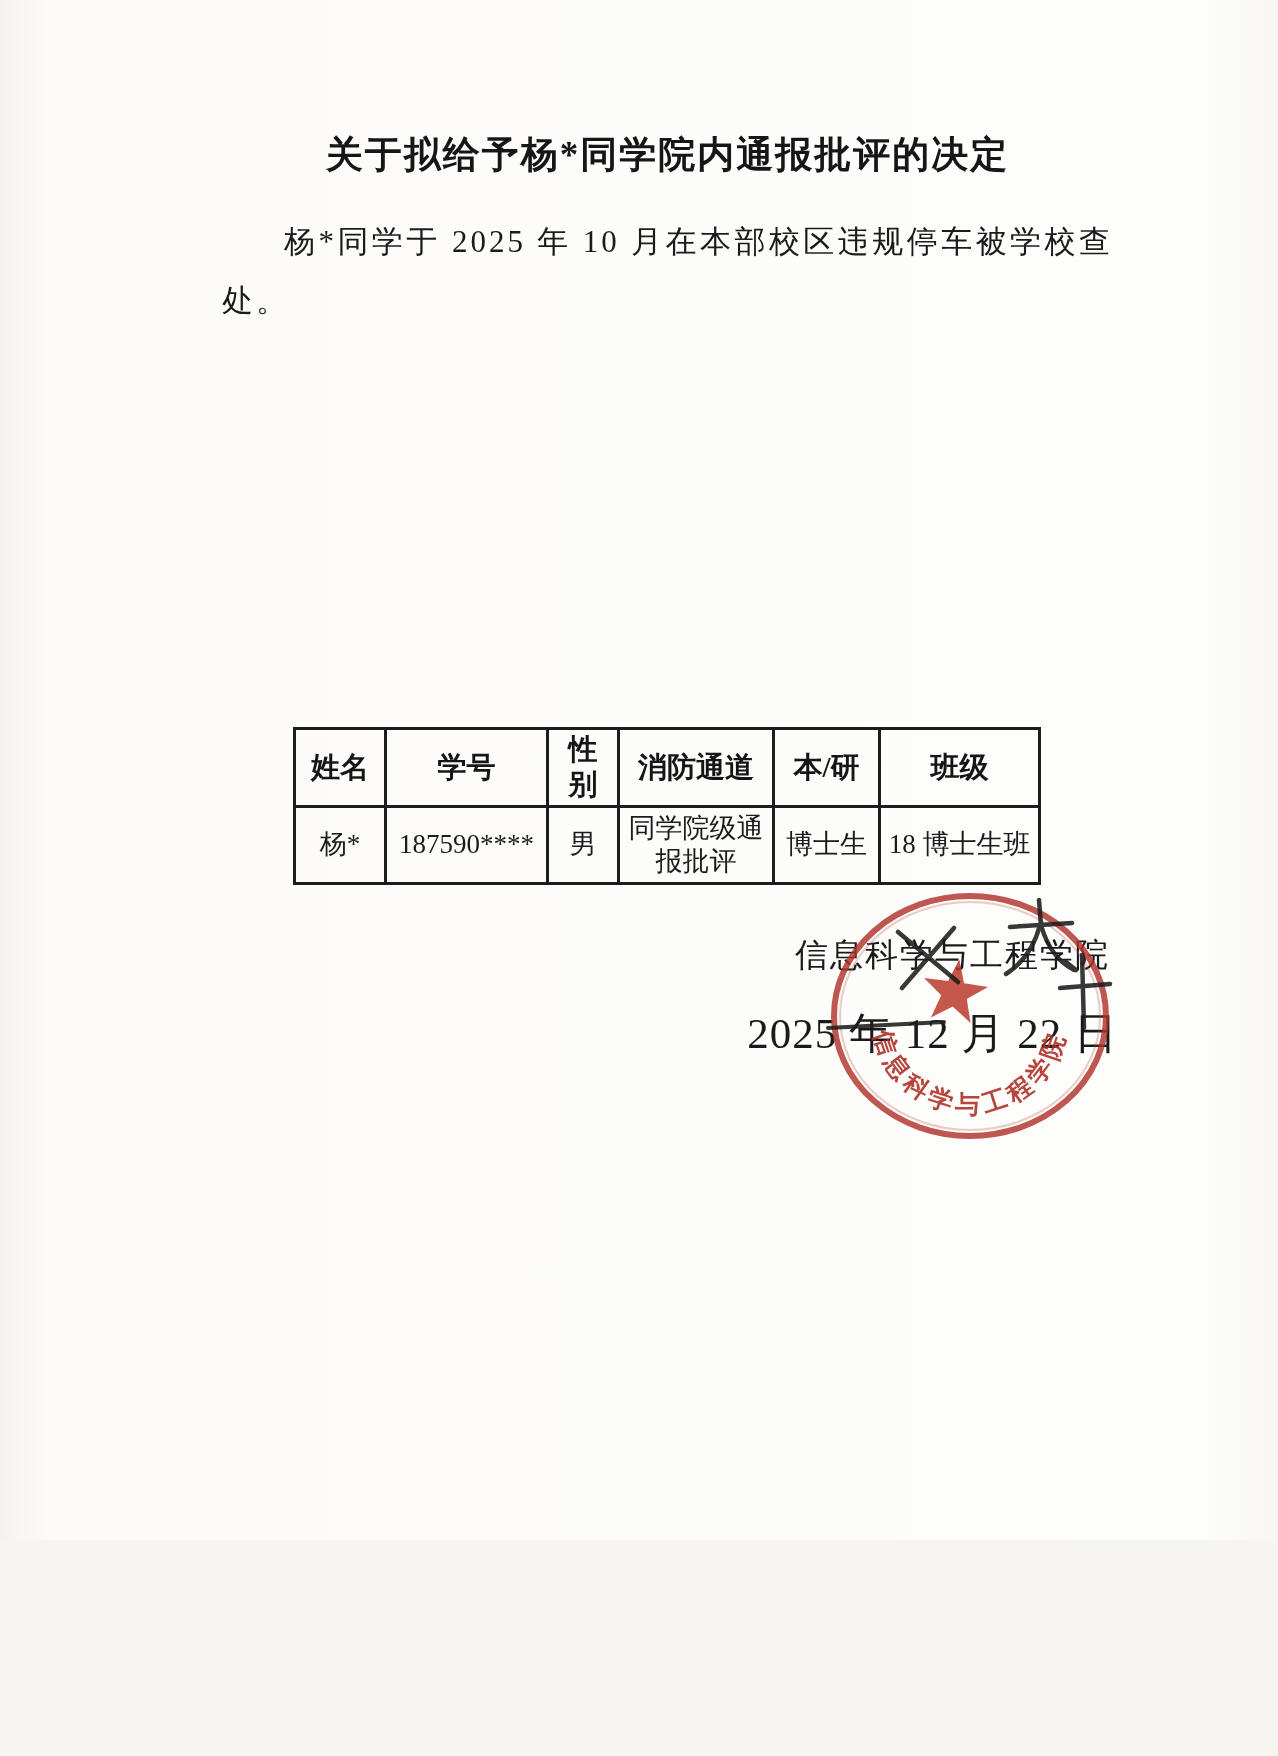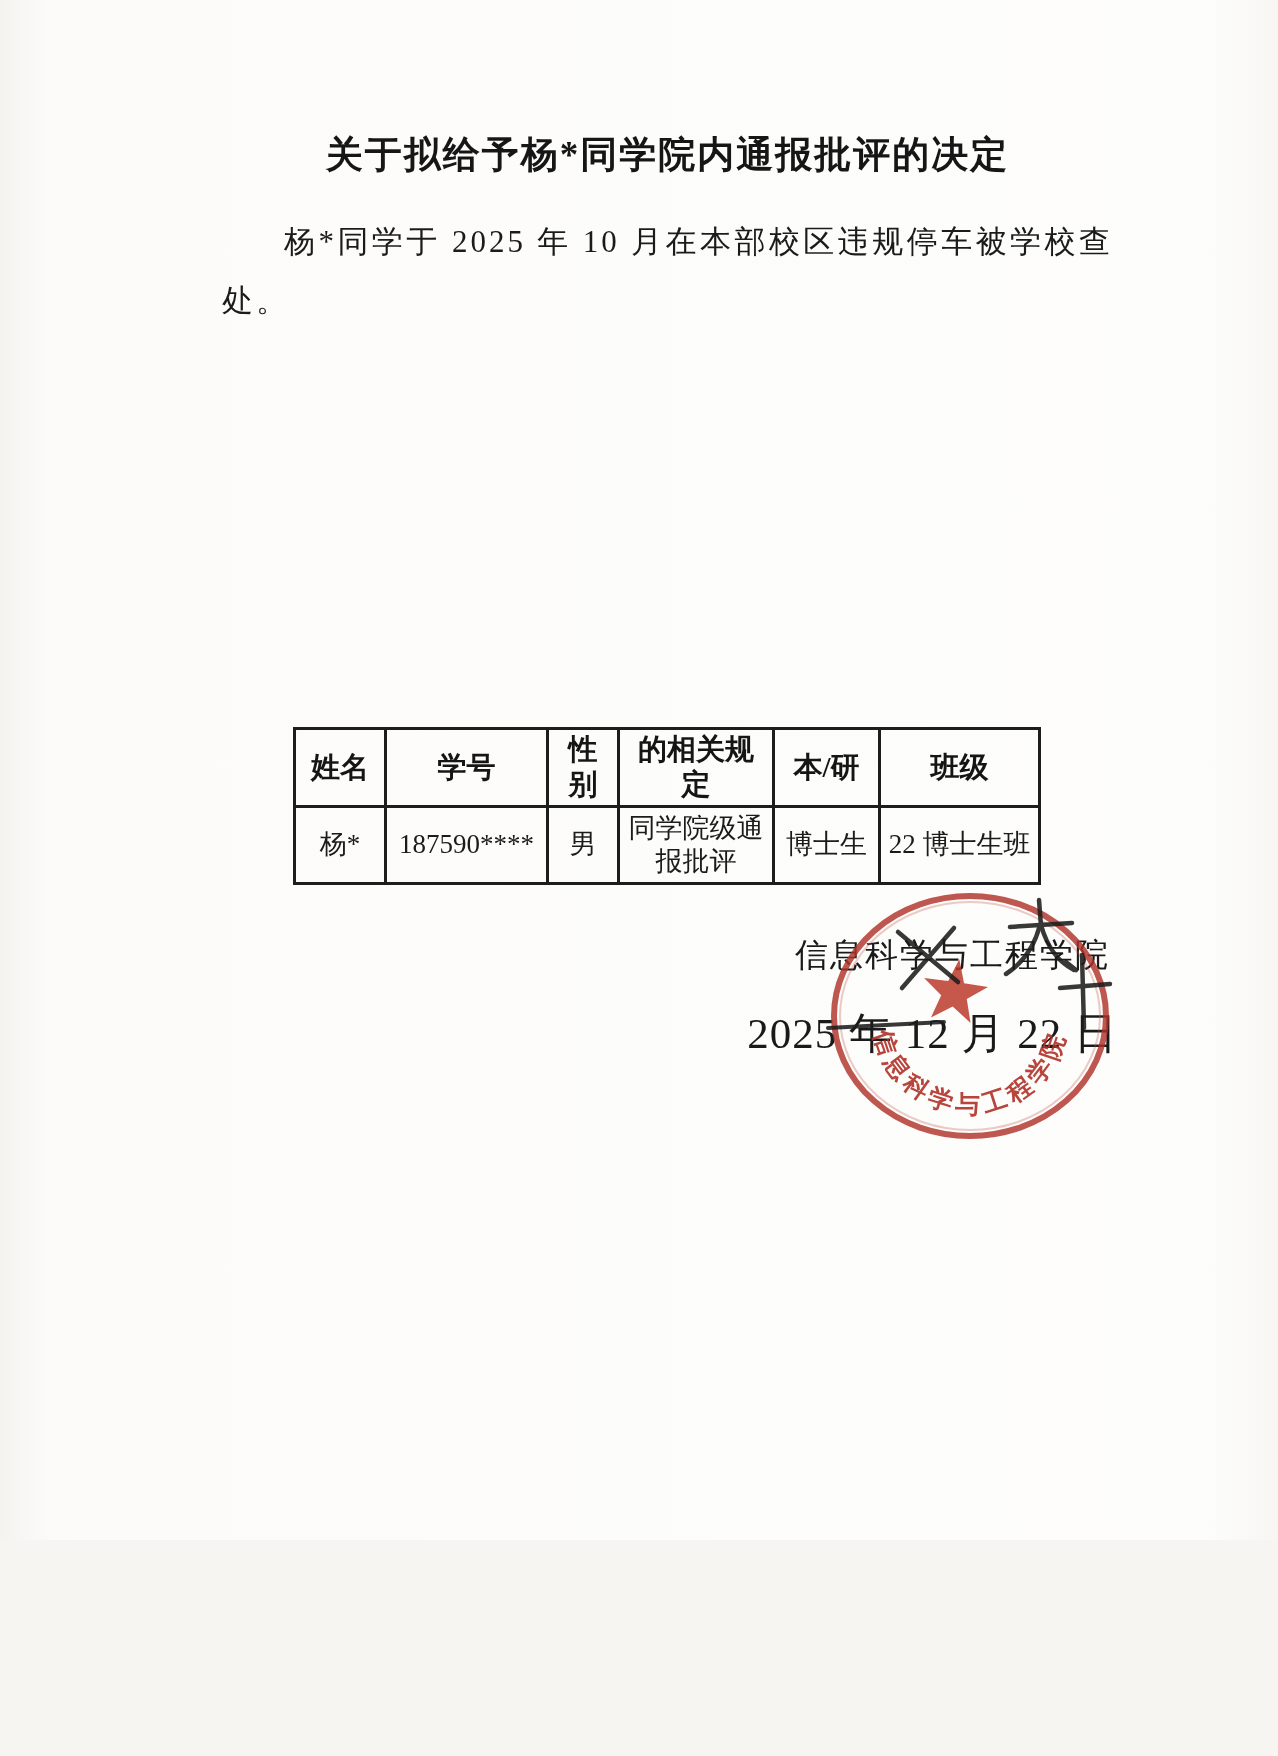--- a/index.html
+++ b/index.html
@@ -118,31 +118,31 @@
       <col style="width:71px">
       <col style="width:155px">
       <col style="width:106px">
       <col style="width:160px">
     </colgroup>
     <tbody>
       <tr>
         <th>姓名</th>
         <th>学号</th>
         <th>性别</th>
-        <th>的相关规定</th>
+        <th>消防通道</th>
         <th>本/研</th>
         <th>班级</th>
       </tr>
       <tr>
         <td>杨*</td>
         <td>187590****</td>
         <td>男</td>
         <td>同学院级通报批评</td>
         <td>博士生</td>
-        <td>22 博士生班</td>
+        <td>18 博士生班</td>
       </tr>
     </tbody>
   </table>
 
   <div class="sig-org">信息科学与工程学院</div>
 
   <div class="sig-date">2025 年 12 月 22 日</div>
 
   <svg class="seal" viewBox="0 0 300 300" xmlns="http://www.w3.org/2000/svg">
     <defs>

